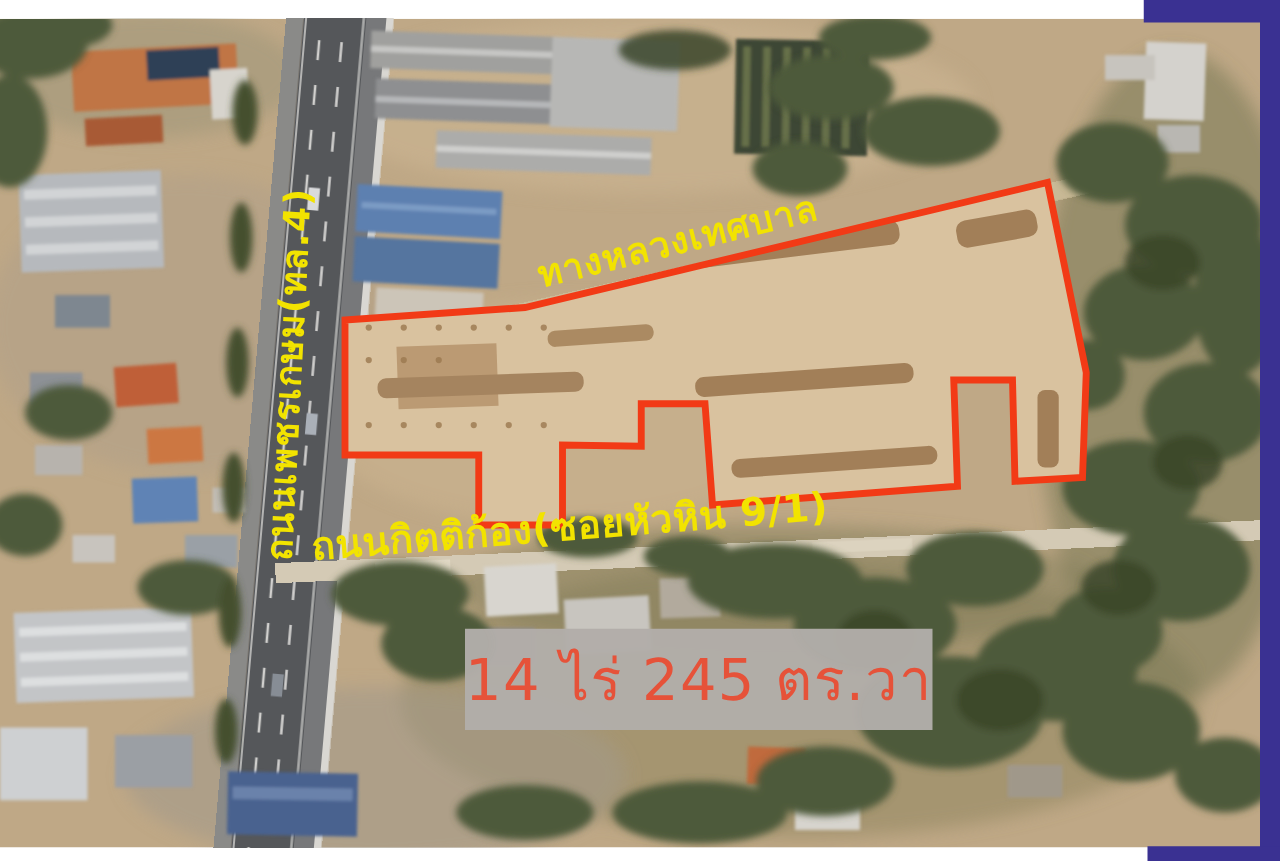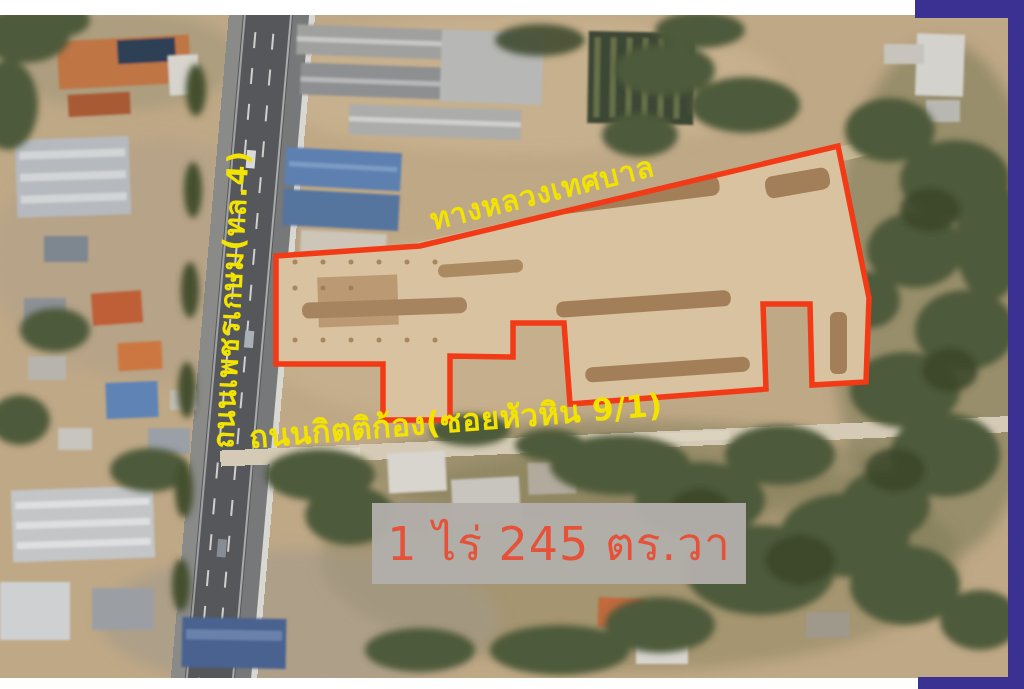--- a/index.html
+++ b/index.html
@@ -238,20 +238,20 @@
     </g>
 
     <g>
       <text class="roadlabel" x="233" y="449" font-size="29" fill="#f2e300" letter-spacing="1" transform="rotate(-87 233 449)">ถนนเพชรเกษม(ทล.4)</text>
       <text class="roadlabel" x="433" y="230" font-size="29" fill="#f2e300" letter-spacing="1" transform="rotate(-13.8 433 230)">ทางหลวงเทศบาล</text>
       <text class="roadlabel" x="250" y="448" font-size="31" fill="#f2e300" letter-spacing="0.5" transform="rotate(-4.5 250 448)">ถนนกิตติก้อง(ซอยหัวหิน 9/1)</text>
     </g>
   </svg>
 
   <div class="area-box">
-    <span>1 ไร่ 245 ตร.วา</span>
+    <span>14 ไร่ 245 ตร.วา</span>
   </div>
 
   <div class="frame top-right"></div>
   <div class="frame right"></div>
   <div class="frame bottom-right"></div>
 
 </div>
 
 </body></html>

